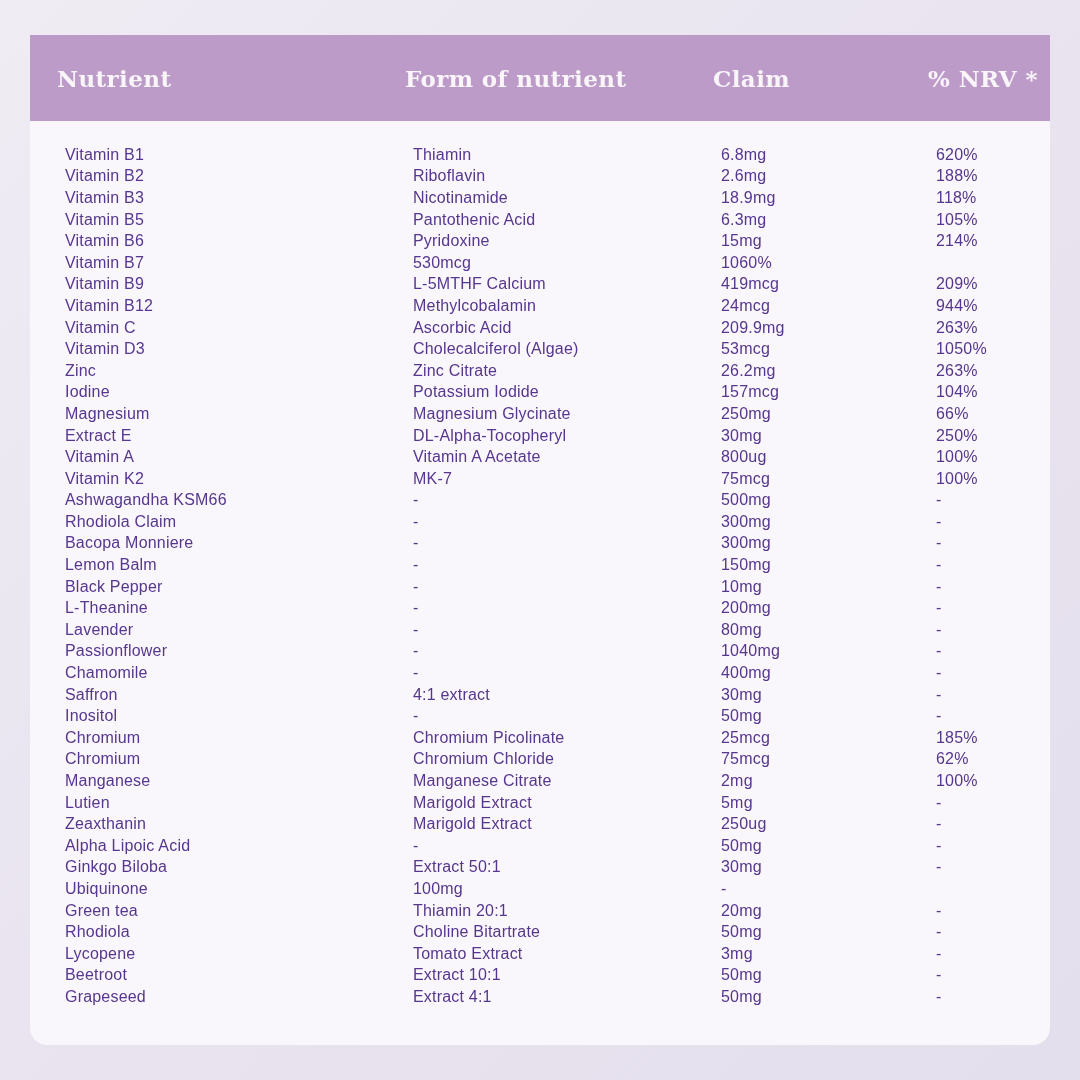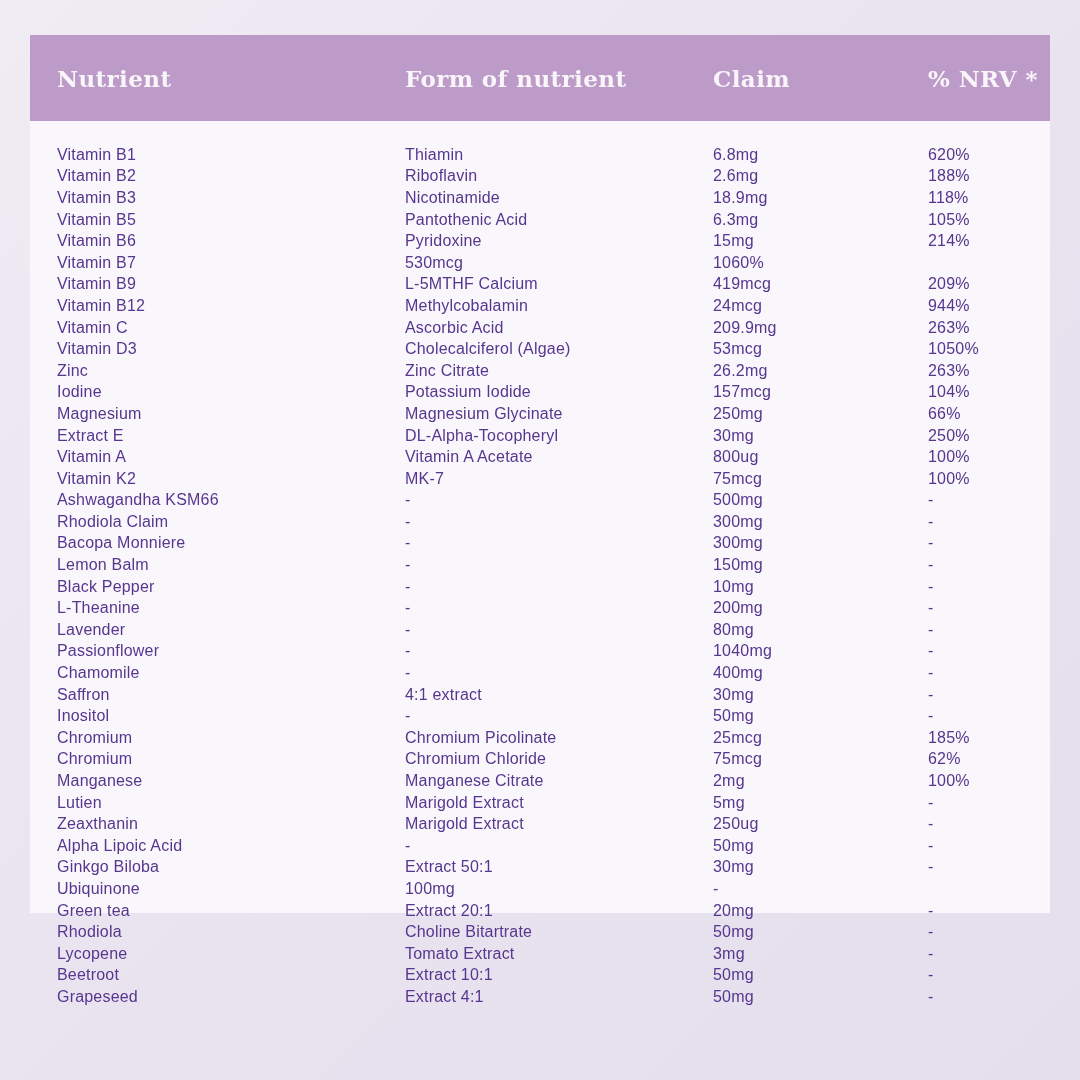--- a/index.html
+++ b/index.html
@@ -12,41 +12,43 @@
     position: relative;
     background: linear-gradient(135deg, #efecf4 0%, #e8e3ef 55%, #e4dfec 100%);
     font-family: "Liberation Sans", sans-serif;
     overflow: hidden;
   }
   .card {
     position: absolute;
     left: 30px;
     top: 35px;
     width: 1020px;
-    height: 878px;
+    height: 1010px;
     background: #f9f7fb;
+    border-radius: 17px;
   }
   .header-band {
     height: 86px;
     background: #bd9bc9;
     display: grid;
     grid-template-columns: 348px 308px 215px 1fr;
     align-items: center;
     padding-left: 27px;
     box-sizing: border-box;
   }
   .header-band .hcell {
     font-family: "DejaVu Serif", "Liberation Serif", serif;
     font-weight: bold;
     font-size: 23px;
     color: #f9f5f9;
     letter-spacing: 0.4px;
   }
   .table-body {
     padding: 23px 0 0 27px;
+    margin-left: 8px;
   }
   .trow {
     display: grid;
     grid-template-columns: 348px 308px 215px 1fr;
     height: 21.6px;
     align-items: center;
   }
   .tcell {
     font-size: 16px;
     color: #56368e;
@@ -306,21 +308,21 @@
   </div>
 
   <div class="trow">
     <span class="tcell">Ubiquinone</span>
     <span class="tcell">100mg</span>
     <span class="tcell">-</span>
   </div>
 
   <div class="trow">
     <span class="tcell">Green tea</span>
-    <span class="tcell">Extract 20:1</span>
+    <span class="tcell">Thiamin 20:1</span>
     <span class="tcell">20mg</span>
     <span class="tcell">-</span>
   </div>
 
   <div class="trow">
     <span class="tcell">Rhodiola</span>
     <span class="tcell">Choline Bitartrate</span>
     <span class="tcell">50mg</span>
     <span class="tcell">-</span>
   </div>

